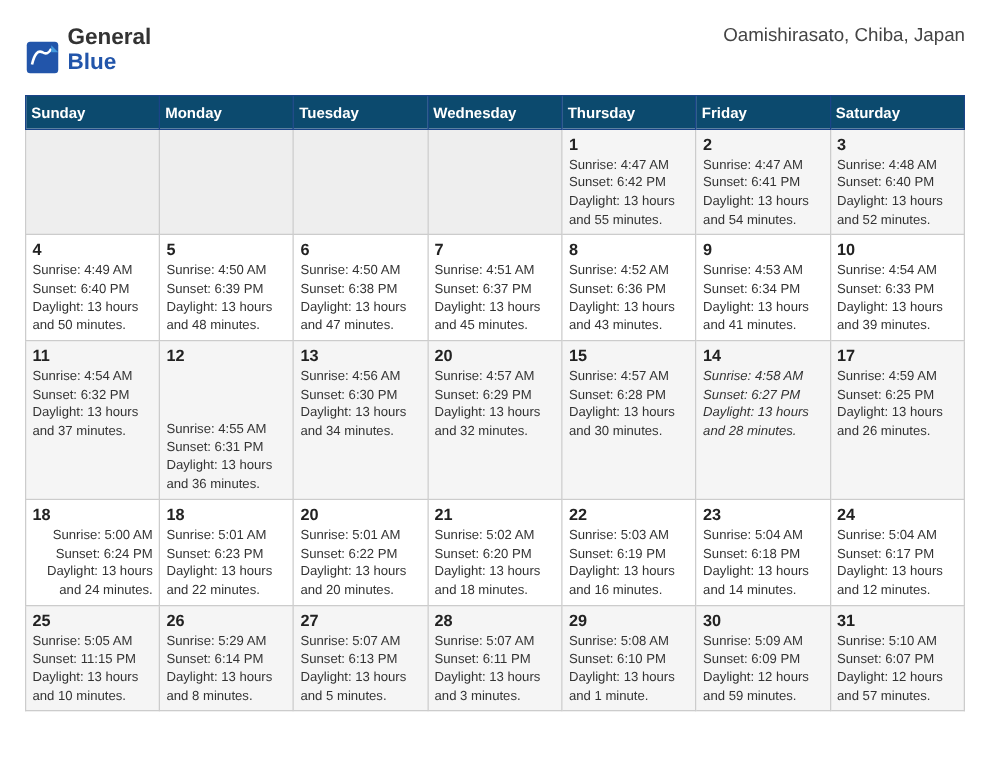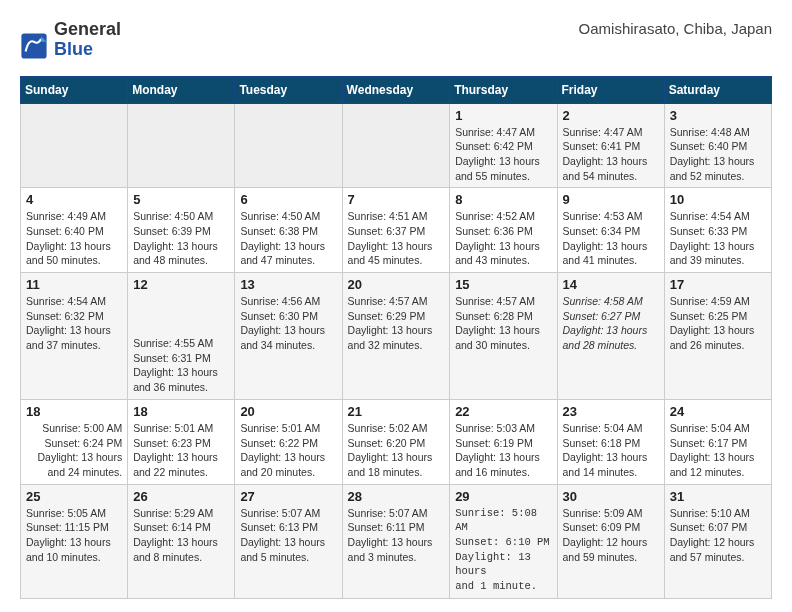--- a/index.html
+++ b/index.html
@@ -330,21 +330,21 @@
         </td>
         <td>
           <div class="day-number">28</div>
           <div class="day-info" style="white-space: pre-line;">Sunrise: 5:07 AM
 Sunset: 6:11 PM
 Daylight: 13 hours
 and 3 minutes.</div>
         </td>
         <td>
           <div class="day-number">29</div>
-          <div class="day-info" style="white-space: pre-line; font-family: Liberation Mono, monospace;">Sunrise: 5:08 AM
+          <div class="day-info" style="white-space: pre-line;">Sunrise: 5:08 AM
 Sunset: 6:10 PM
 Daylight: 13 hours
 and 1 minute.</div>
         </td>
         <td>
           <div class="day-number">30</div>
           <div class="day-info" style="white-space: pre-line;">Sunrise: 5:09 AM
 Sunset: 6:09 PM
 Daylight: 12 hours
 and 59 minutes.</div>

